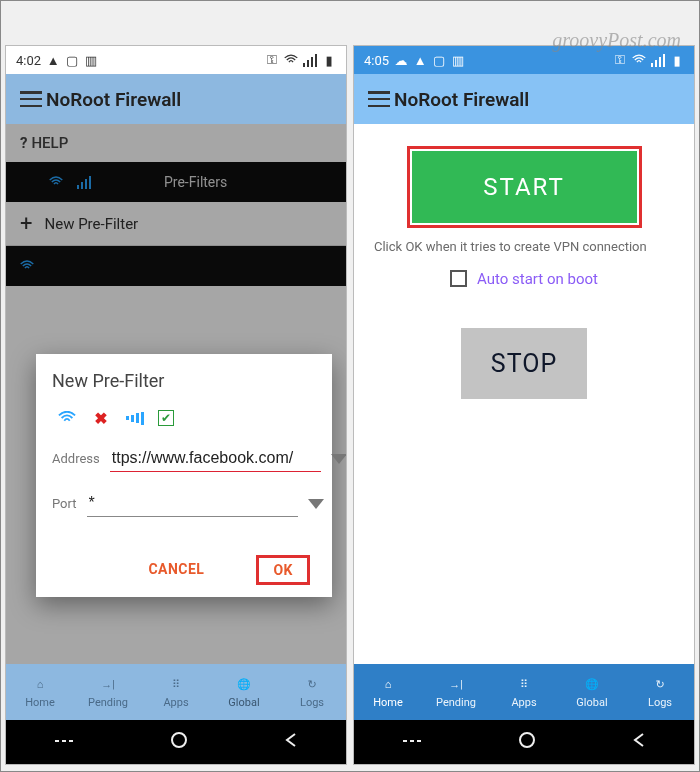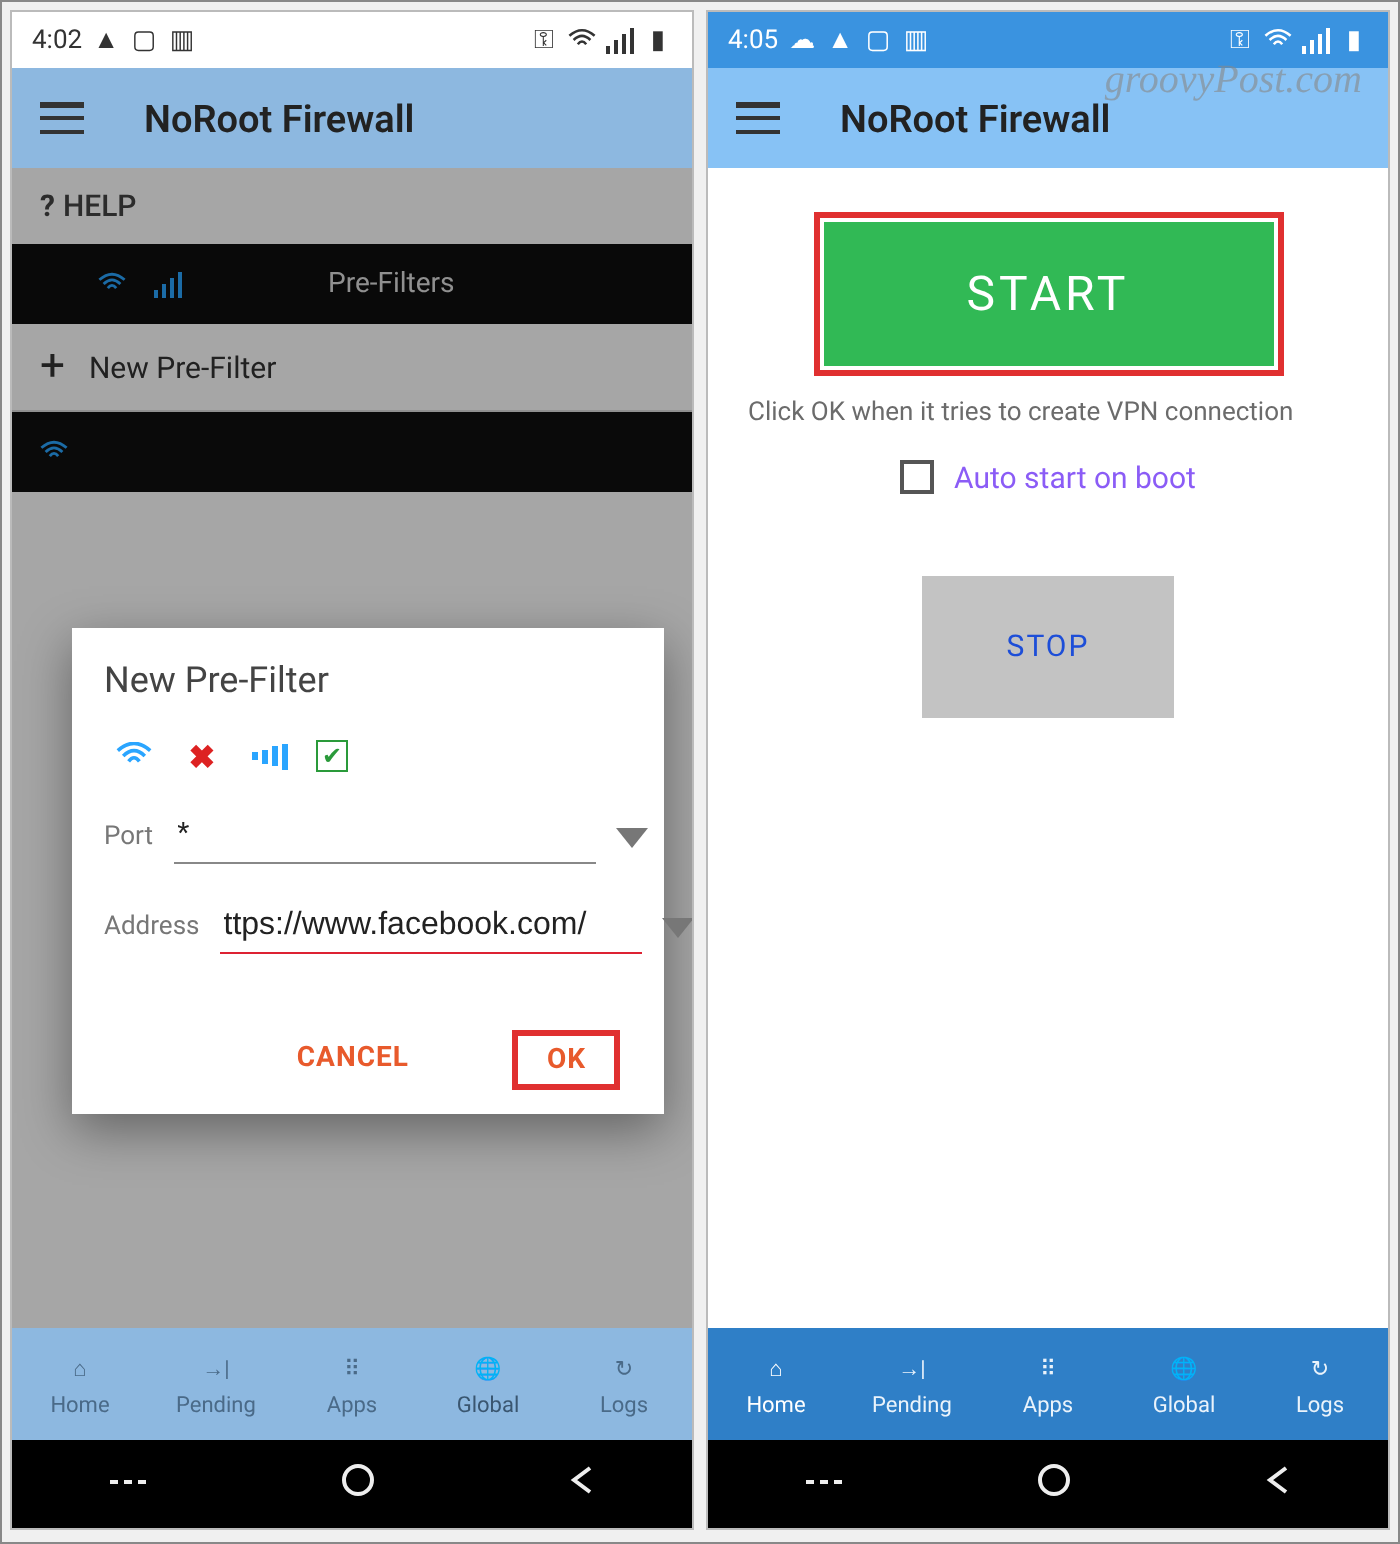--- a/index.html
+++ b/index.html
@@ -18,20 +18,21 @@
     height: 768px;
   }
   .phone {
     flex: 1;
     background: #fff;
     position: relative;
     display: flex;
     flex-direction: column;
     border: 1px solid #bbb;
     overflow: hidden;
+    margin-top: 40px;
   }
   
   .status-bar {
     height: 28px;
     display: flex;
     align-items: center;
     justify-content: space-between;
     padding: 0 10px;
     font-size: 13px;
     color: #333;
@@ -39,21 +40,21 @@
   .phone2 .status-bar { background:#3a93e0; color:#fff; }
   .status-left, .status-right { display:flex; gap:5px; align-items:center; }
   .icon-tiny { width:14px; height:14px; display:inline-flex; align-items:center; justify-content:center; }
 
   
   .app-bar {
     height: 50px;
     display:flex;
     align-items:center;
     padding: 0 14px;
-    gap: 30px;
+    gap: 4px;
   }
   .phone1 .app-bar { background:#8db8e0; color:#222; }
   .phone2 .app-bar { background:#87c2f5; color:#222; }
   .hamburger { width:22px; height:16px; display:flex; flex-direction:column; justify-content:space-between; cursor:pointer; }
   .hamburger span { height:2.5px; background:#333; width:100%; }
   .app-title { font-size:19px; font-weight:600; }
 
   
   .phone1 .body-area {
     flex:1;
@@ -175,22 +176,22 @@
     justify-content:center;
     cursor:pointer;
   }
   .instr-text { font-size:13px; color:#6b6b6b; align-self:flex-start; padding:0 20px; margin-bottom:14px; line-height:1.35;}
   .auto-row { display:flex; align-items:center; gap:10px; font-size:15px; color:#8b5cf6; margin-bottom:40px;}
   .checkbox { width:17px; height:17px; border:2px solid #555; }
   .stop-btn {
     width:126px;
     height:71px;
     background:#c3c3c3;
-    color:#1d4ed8;
-    font-size:15px;
+    color:#0f172a;
+    font-size:25px;
     letter-spacing:1px;
     display:flex;
     align-items:center;
     justify-content:center;
   }
 
   .watermark {
     position:absolute;
     top: 28px;
     right: 18px;
@@ -305,28 +306,28 @@
           <span class="pi signal-bars" style="color:#2aa5ff">
             <span class="sb1"></span>
               <span class="sb2"></span>
               <span class="sb3"></span>
               <span class="sb4"></span>
           </span>
           <span class="pi" style="border:1.5px solid #2a9a3a; color:#2a9a3a; width:16px;height:16px; font-size:12px;">✔</span>
         </div>
 
         <div class="field-row">
+          <div class="field-label">Address</div>
+          <input class="field-input address-underline" value="ttps://www.facebook.com/" style="">
+          <div class="dropdown"></div>
+        </div>
+
+        <div class="field-row">
           <div class="field-label">Port</div>
           <input class="field-input" value="*" style="">
-          <div class="dropdown"></div>
-        </div>
-
-        <div class="field-row">
-          <div class="field-label">Address</div>
-          <input class="field-input address-underline" value="ttps://www.facebook.com/" style="">
           <div class="dropdown"></div>
         </div>
 
         <div class="dialog-actions">
           <div class="action-btn">CANCEL</div>
           <div class="action-btn ok-highlight">OK</div>
         </div>
       </div>
     </div>
 

